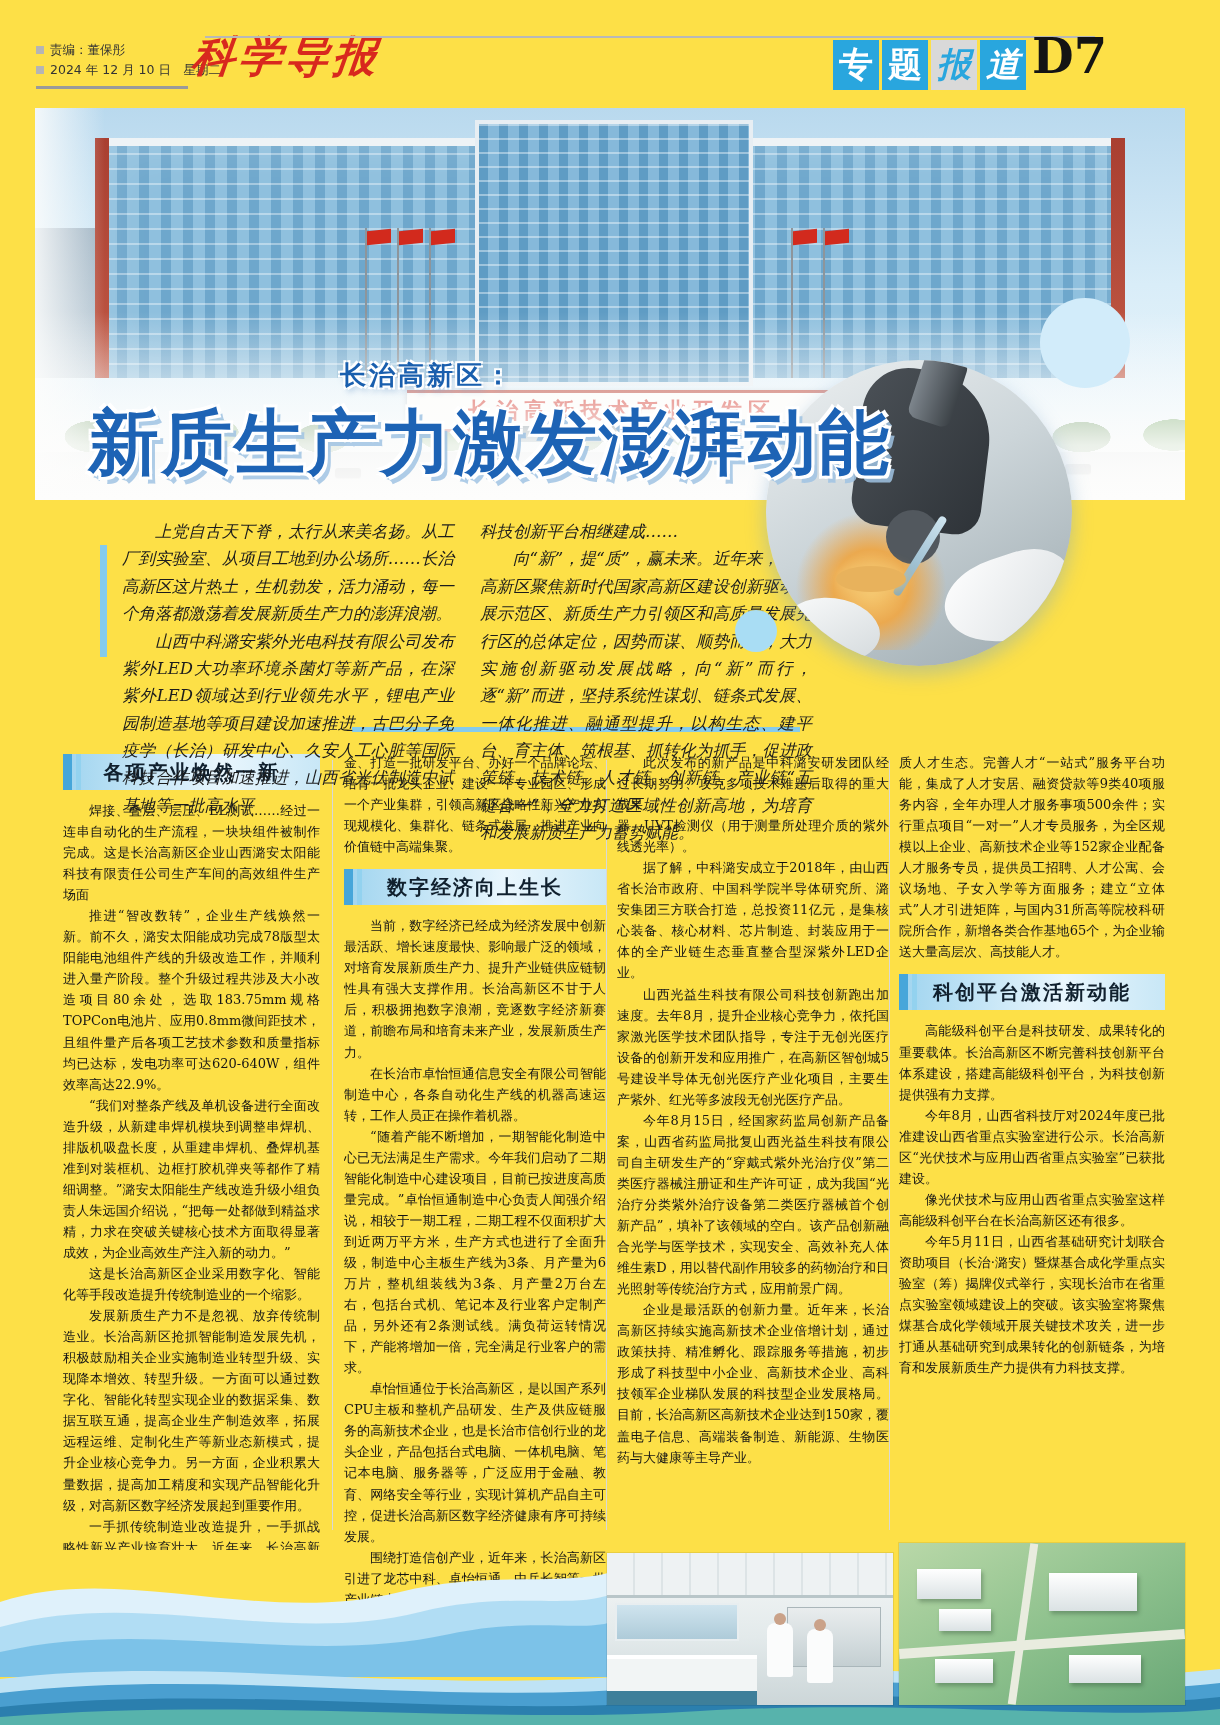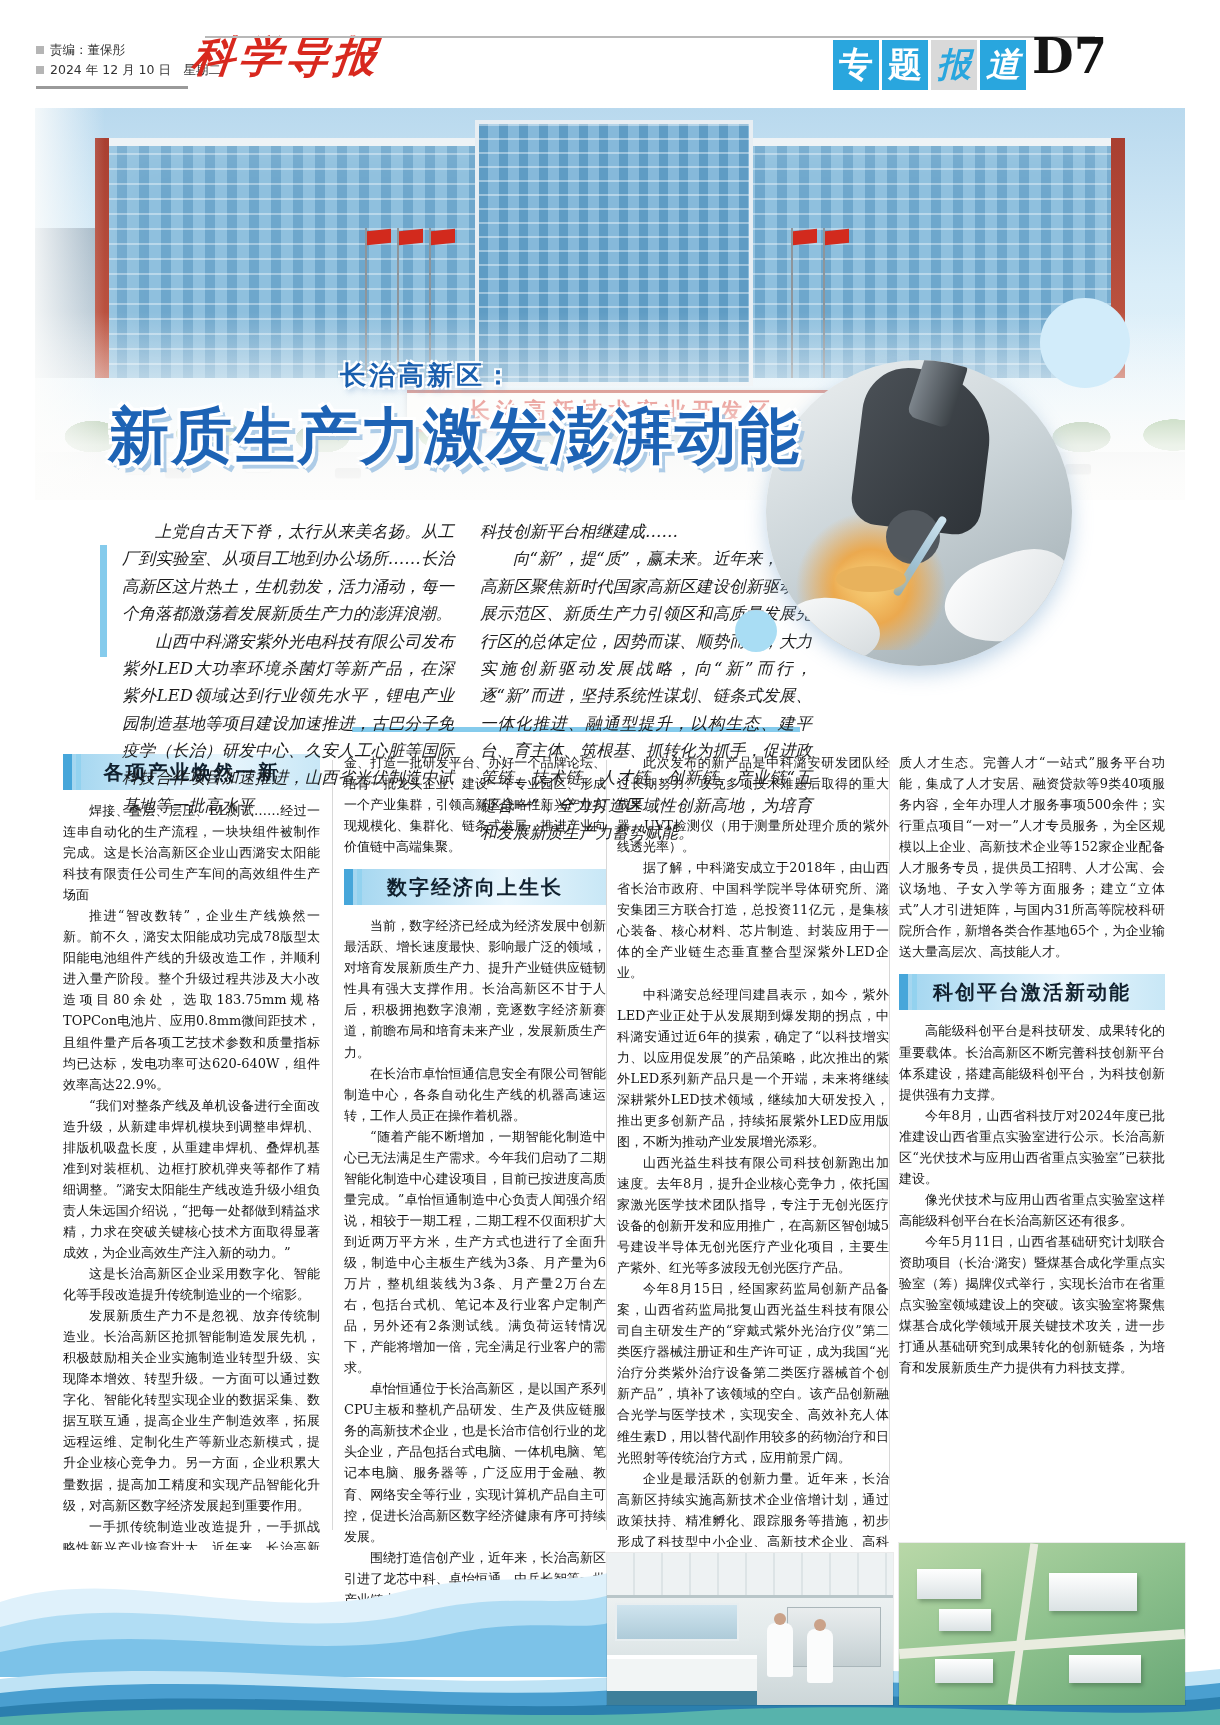--- a/index.html
+++ b/index.html
@@ -1,16 +1,16 @@
 <!DOCTYPE html>
 <html><head>
 <meta charset="utf-8">
 <style>
   html,body{margin:0;padding:0;background:#e8e8e8;}
-  #page{position:relative;width:1220px;height:1725px;margin:0 auto;background:#ffffff;overflow:hidden;
+  #page{position:relative;width:1220px;height:1725px;margin:0 auto;background:#fde047;overflow:hidden;
         font-family:"DejaVu Serif",serif;color:#1a1a1a;}
 
   
   .meta{position:absolute;left:36px;top:40px;font-family:"DejaVu Sans",sans-serif;font-size:12.5px;color:#333;line-height:20px;}
   .meta .row{display:flex;align-items:center;}
   .meta .sq{display:inline-block;width:8px;height:8px;background:#b5b5b5;margin-right:6px;}
   .meta-underline{position:absolute;left:36px;top:86px;width:152px;height:3px;background:#9a9a9a;}
   .logo{position:absolute;left:192px;top:28px;font-size:43px;font-weight:bold;font-style:italic;
         color:#d8281e;letter-spacing:4px;transform:skewX(-6deg);font-family:"DejaVu Serif",serif;}
   .topline{position:absolute;left:205px;top:36px;width:890px;height:2px;background:#b8b8b8;}
@@ -56,21 +56,21 @@
       radial-gradient(ellipse 50px 26px at 99% 52%, #579448 60%, transparent 61%);}
   .plaza{position:absolute;left:0;top:344px;width:1150px;height:48px;background:linear-gradient(180deg,#c6cfd6,#eef1f3);}
   .car{position:absolute;width:26px;height:10px;border-radius:3px;background:#f2f4f5;box-shadow:0 1px 1px rgba(0,0,0,.35);}
   .car.d{background:#4a5258;} .car.s{background:#aab3b9;}
   .hero-fade{position:absolute;inset:0;background:linear-gradient(180deg,rgba(255,255,255,0) 52%,rgba(253,253,252,.9) 86%,#fdfdfc 100%);}
   .hero-fade-l{position:absolute;left:0;top:0;width:70px;height:100%;background:linear-gradient(90deg,rgba(253,253,252,.85),rgba(253,253,252,0));}
 
   
   .kicker{position:absolute;left:340px;top:358px;font-family:"DejaVu Sans",sans-serif;font-size:26px;font-weight:bold;color:#1a5fae;letter-spacing:3px;
           text-shadow:2px 2px 0 #fff,-2px -2px 0 #fff,2px -2px 0 #fff,-2px 2px 0 #fff,3px 4px 6px rgba(130,170,210,.8);z-index:6;}
-  .headline{position:absolute;left:108px;top:396px;font-family:"DejaVu Sans",sans-serif;font-size:61px;font-weight:900;color:#1d63b5;letter-spacing:2px;white-space:nowrap;
+  .headline{position:absolute;left:88px;top:396px;font-family:"DejaVu Sans",sans-serif;font-size:71px;font-weight:900;color:#1d63b5;letter-spacing:2px;white-space:nowrap;
           text-shadow:3px 3px 0 #fff,-3px -3px 0 #fff,3px -3px 0 #fff,-3px 3px 0 #fff,6px 7px 0 rgba(160,195,227,.85);z-index:6;}
 
   
   .deco-c1{position:absolute;left:1040px;top:298px;width:90px;height:90px;border-radius:50%;background:#d2ecfa;z-index:4;}
   .deco-c2{position:absolute;left:735px;top:610px;width:42px;height:42px;border-radius:50%;background:#a9ddf4;z-index:4;}
   .circle-photo{position:absolute;left:766px;top:360px;width:306px;height:306px;border-radius:50%;overflow:hidden;z-index:5;
         background:linear-gradient(150deg,#eef1f2 0%,#ccd5d9 45%,#9ba8ae 100%);box-shadow:0 8px 20px rgba(120,165,205,.45);}
   .scope-body{position:absolute;left:92px;top:10px;width:130px;height:160px;background:linear-gradient(120deg,#4b5157,#2e3338);border-radius:46px 70px 26px 26px;transform:rotate(7deg);}
   .scope-eye{position:absolute;left:150px;top:-6px;width:44px;height:70px;background:linear-gradient(90deg,#7d858c,#3c4247);border-radius:10px;transform:rotate(18deg);}
   .scope-nose{position:absolute;left:120px;top:150px;width:54px;height:54px;background:#52585e;border-radius:50%;}
@@ -254,21 +254,20 @@
         <p class="para">围绕打造信创产业，近年来，长治高新区引进了龙芯中科、卓怡恒通、中兵长智等一批产业链上下游企业，目前已初步形成从芯片、硬盘、主板生产到系统集成、软件适配、整机制造的完整信创产业链，信创主板及整机制造产能达到120万台（套），全力打造全地域、全领域、全替代的自主可控信创产业策源地。</p>
       </div>
 
   </div>
 
   <div class="col" style="left:617px;top:752px;width:272px;height:795px;">
     <div>
         <p class="para">此次发布的新产品是中科潞安研发团队经过长期努力、攻克多项技术难题后取得的重大成果。</p>
         <p class="para cont">器、UVT检测仪（用于测量所处理介质的紫外线透光率）。</p>
         <p class="para">据了解，中科潞安成立于2018年，由山西省长治市政府、中国科学院半导体研究所、潞安集团三方联合打造，总投资11亿元，是集核心装备、核心材料、芯片制造、封装应用于一体的全产业链生态垂直整合型深紫外LED企业。</p>
-        <p class="para">中科潞安总经理闫建昌表示，如今，紫外LED产业正处于从发展期到爆发期的拐点，中科潞安通过近6年的摸索，确定了“以科技增实力、以应用促发展”的产品策略，此次推出的紫外LED系列新产品只是一个开端，未来将继续深耕紫外LED技术领域，继续加大研发投入，推出更多创新产品，持续拓展紫外LED应用版图，不断为推动产业发展增光添彩。</p>
         <p class="para">山西光益生科技有限公司科技创新跑出加速度。去年8月，提升企业核心竞争力，依托国家激光医学技术团队指导，专注于无创光医疗设备的创新开发和应用推广，在高新区智创城5号建设半导体无创光医疗产业化项目，主要生产紫外、红光等多波段无创光医疗产品。</p>
         <p class="para">今年8月15日，经国家药监局创新产品备案，山西省药监局批复山西光益生科技有限公司自主研发生产的“穿戴式紫外光治疗仪”第二类医疗器械注册证和生产许可证，成为我国“光治疗分类紫外治疗设备第二类医疗器械首个创新产品”，填补了该领域的空白。该产品创新融合光学与医学技术，实现安全、高效补充人体维生素D，用以替代副作用较多的药物治疗和日光照射等传统治疗方式，应用前景广阔。</p>
         <p class="para">企业是最活跃的创新力量。近年来，长治高新区持续实施高新技术企业倍增计划，通过政策扶持、精准孵化、跟踪服务等措施，初步形成了科技型中小企业、高新技术企业、高科技领军企业梯队发展的科技型企业发展格局。目前，长治高新区高新技术企业达到150家，覆盖电子信息、高端装备制造、新能源、生物医药与大健康等主导产业。</p>
       </div>
   </div>
 
   <div class="col" style="left:899px;top:752px;width:266px;height:788px;">
     <div>
         <p class="para cont">质人才生态。完善人才“一站式”服务平台功能，集成了人才安居、融资贷款等9类40项服务内容，全年办理人才服务事项500余件；实行重点项目“一对一”人才专员服务，为全区规模以上企业、高新技术企业等152家企业配备人才服务专员，提供员工招聘、人才公寓、会议场地、子女入学等方面服务；建立“立体式”人才引进矩阵，与国内31所高等院校科研院所合作，新增各类合作基地65个，为企业输送大量高层次、高技能人才。</p>
       </div>

